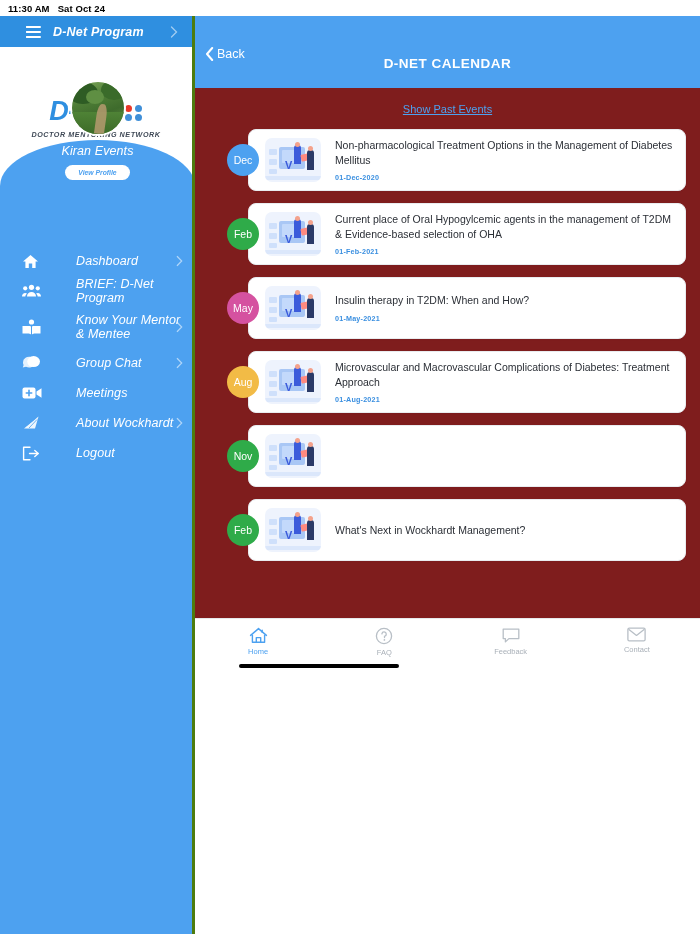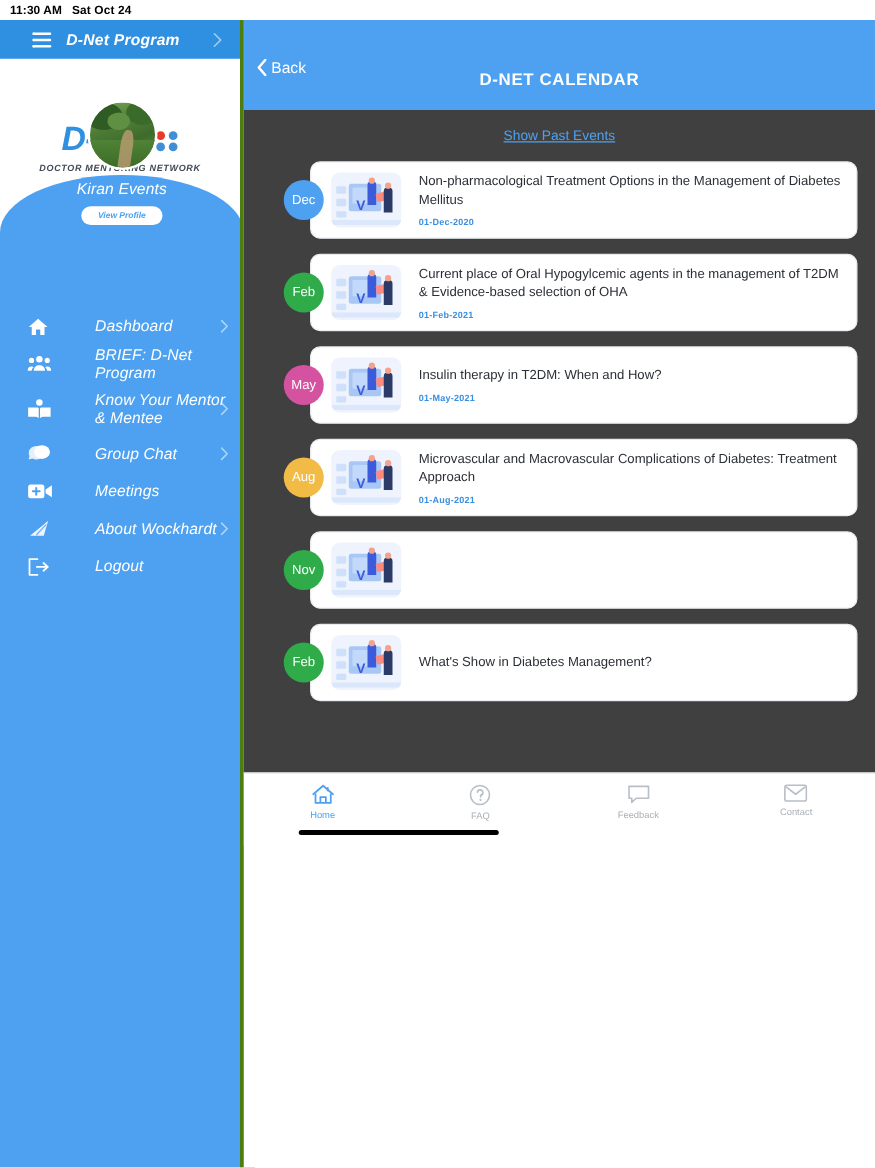--- a/index.html
+++ b/index.html
@@ -87,21 +87,21 @@
   .menu-item{
     position:relative; display:flex; align-items:center;
     padding:0 14px 0 22px; height:30px; margin-bottom:0; color:#fff;gap:28px;
   }
   .menu-item.tall{ height:42px; align-items:center; }
   .mi-icon{ width:26px; height:22px; display:flex; align-items:center; justify-content:flex-start; flex:0 0 26px; }
   .mi-label{ font-size:12.5px; line-height:1.15; letter-spacing:.1px; }
   .mi-chev{ position:absolute; right:12px; top:50%; transform:translateY(-50%); opacity:.55;}
 
   
-  .main{ position:absolute; top:16px; left:195px; width:505px; height:660px; background:#404040; }
+  .main{ position:absolute; top:16px; left:195px; width:505px; height:660px; background:#7f1d1d; }
   .main-header{
     height:72px; background:#4da1f0; position:relative;
     display:flex; align-items:center; justify-content:center;
   }
   .back-btn{
     position:absolute; left:10px; top:31px; display:flex; align-items:center; gap:3px;
     color:#fff; font-size:12.5px;
   }
   .main-title{ color:#fff; font-size:13.5px; font-weight:bold; letter-spacing:.5px; margin-top:22px;}
   .show-past-wrap{ text-align:center; padding:11px 0 6px; }
@@ -474,21 +474,21 @@
               <span class="bar b3"></span>
             <span class="vee">V</span>
             <span class="p1"></span>
               <span class="p1h"></span>
             <span class="acc"></span>
             <span class="p2"></span>
               <span class="p2h"></span>
             <span class="floor"></span>
           </div>
           <div class="event-text">
-            <div class="event-title">What's Show in Diabetes Management?</div>
+            <div class="event-title">What's Next in Wockhardt Management?</div>
           </div>
         </div>
       </div>
 
     </div>
 
     <div class="tabbar">
       <div class="tab active">
         <span>
           <svg width="19" height="17" viewBox="0 0 19 17">

